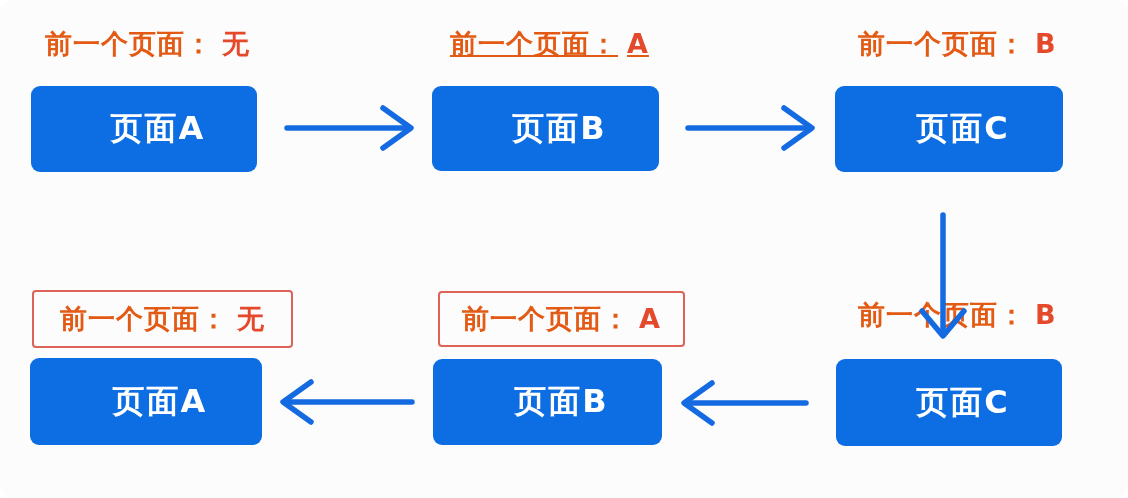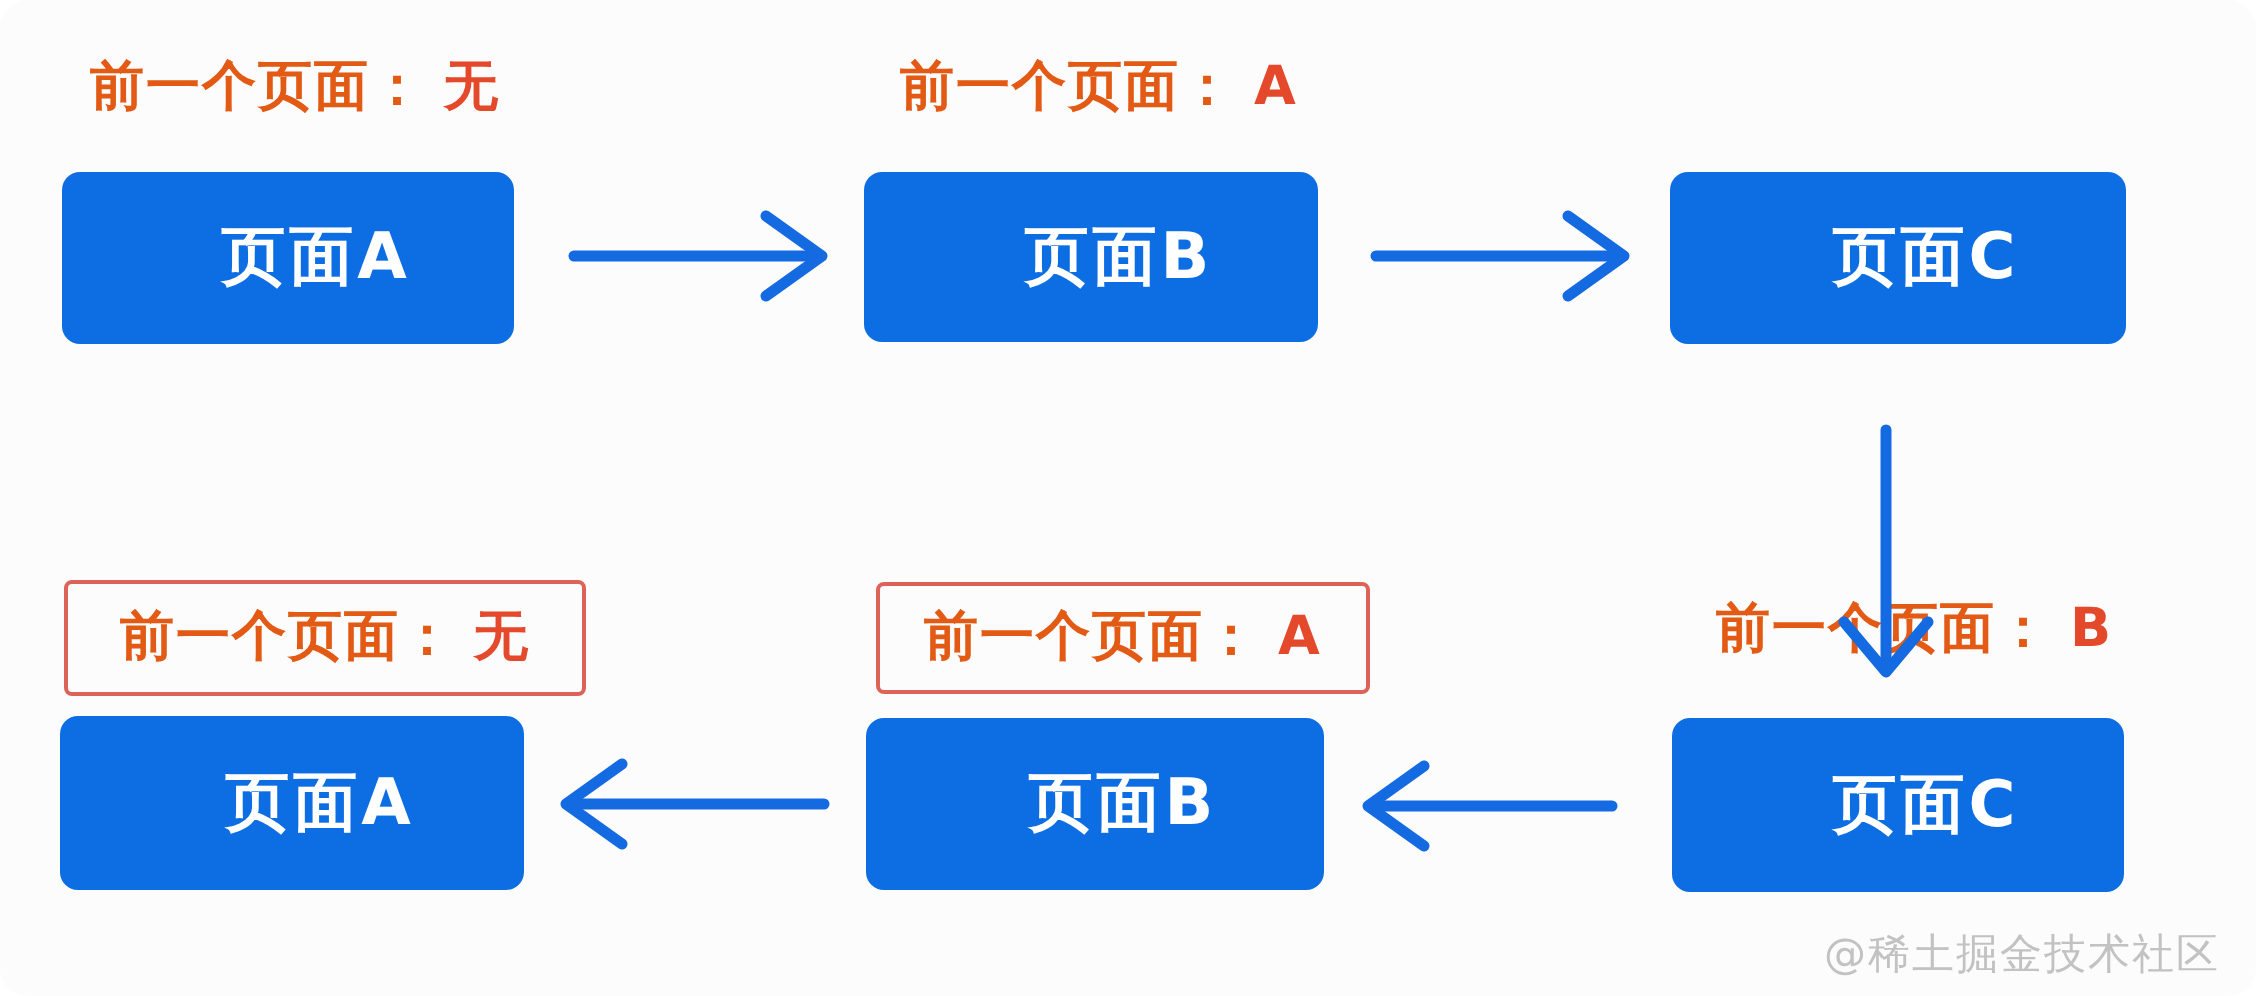--- a/index.html
+++ b/index.html
@@ -40,21 +40,21 @@
     color: var(--box-text, #ffffff);
     border-radius: 9px;
     display: flex; align-items: center; justify-content: center;
     font-size: 32px;
     font-weight: bold;
     letter-spacing: 2px;
     padding-left: 28px;
   }
   
   .t1-label { left: 45px;  top: 29px; }
-  .t2-label { left: 450px; top: 29px; }
+  .t2-label { left: 450px; top: 29px; text-decoration: underline; }
   .t3-label { left: 858px; top: 29px; }
   .t1-box { left: 31px;  top: 86px; width: 226px; height: 86px; }
   .t2-box { left: 432px; top: 86px; width: 227px; height: 85px; }
   .t3-box { left: 835px; top: 86px; width: 228px; height: 86px; }
   
   .b1-label { left: 32px;  top: 290px; width: 261px; height: 58px; }
   .b2-label { left: 438px; top: 291px; width: 247px; height: 56px; }
   .b3-label { left: 858px; top: 300px; }
   .b1-box { left: 30px;  top: 358px; width: 232px; height: 87px; }
   .b2-box { left: 433px; top: 359px; width: 229px; height: 86px; }
@@ -83,20 +83,23 @@
 </head>
 <body>
 
 <div class="canvas">
 
   <div class="node-label t1-label">
     <span>前一个页面：</span><span class="value">无</span>
   </div>
   <div class="node-label t2-label">
     <span>前一个页面：</span><span class="value">A</span>
+  </div>
+  <div class="node-label t3-label">
+    <span>前一个页面：</span><span class="value">B</span>
   </div>
 
   <div class="page-box t1-box">页面A</div>
   <div class="page-box t2-box">页面B</div>
   <div class="page-box t3-box">页面C</div>
 
   <div class="node-label boxed b1-label">
     <span>前一个页面：</span>
       <span class="value">无</span>
   </div>
@@ -128,14 +131,13 @@
     <g>
       <path d="M806 403 H688"></path>
       <path d="M712 383 L684 403 L712 423"></path>
     </g>
     <g>
       <path d="M412 402 H287"></path>
       <path d="M311 382 L283 402 L311 422"></path>
     </g>
   </svg>
 
-  <div class="watermark">@稀土掘金技术社区</div>
 </div>
 
 </body></html>

